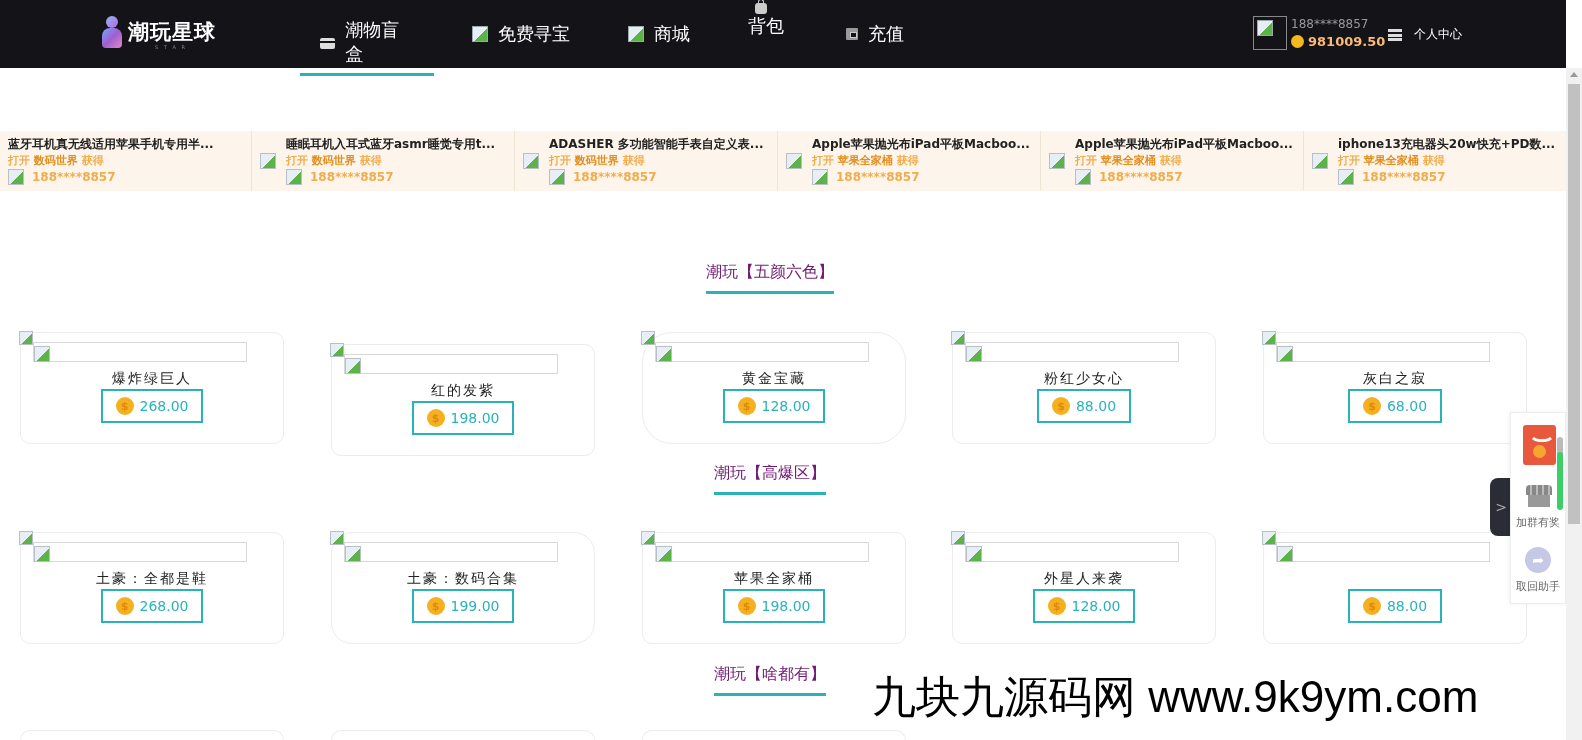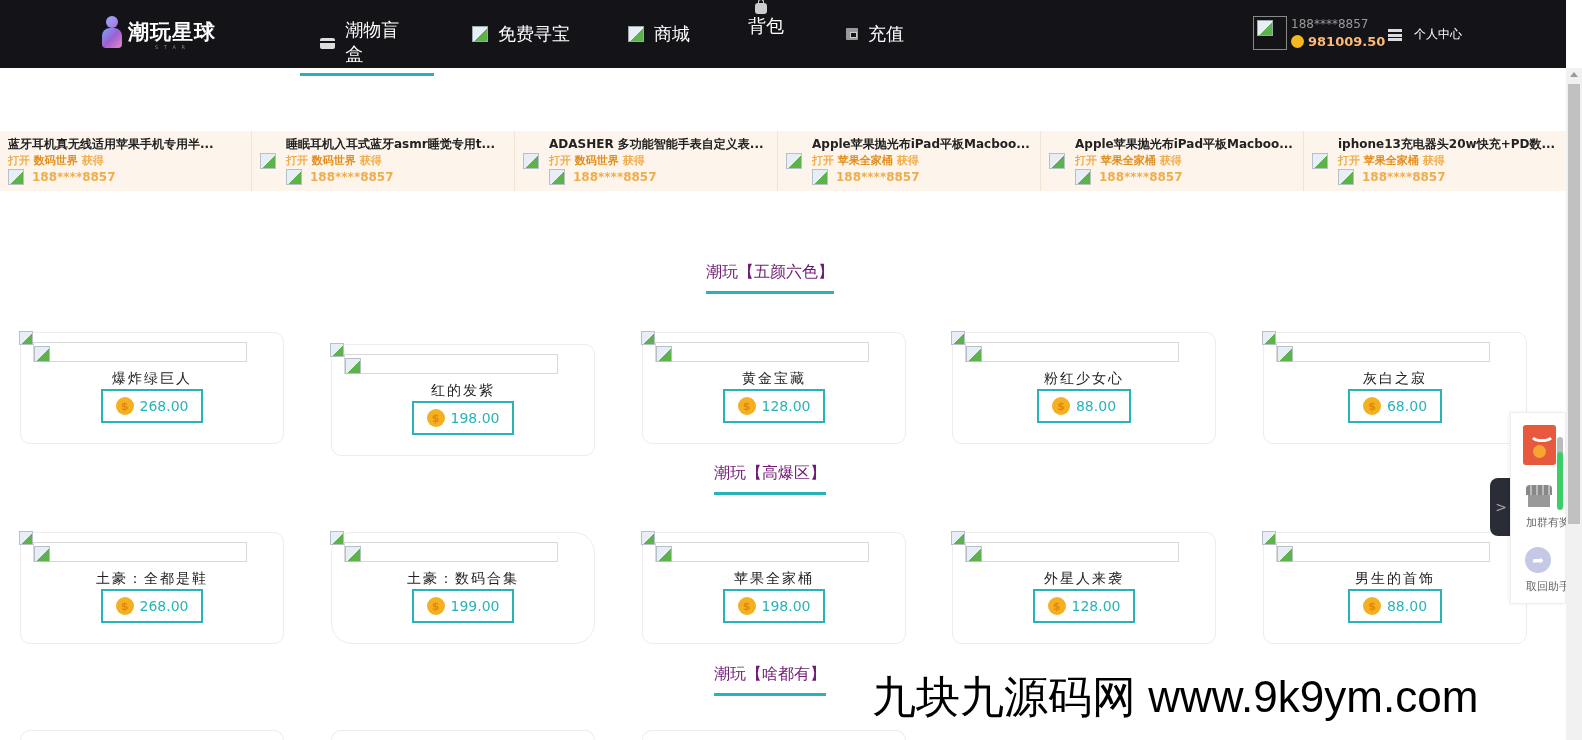--- a/index.html
+++ b/index.html
@@ -70,21 +70,21 @@
 
   
   .side-tab { position: absolute; left: 1490px; top: 478px; width: 22px; height: 58px; background: #2b2d36; border-radius: 8px 0 0 8px; color: #aaa; font-size: 14px; display: flex; align-items: center; justify-content: center; cursor: pointer; }
   .side-panel { position: absolute; left: 1510px; top: 412px; width: 56px; height: 192px; background: #fff; border: 1px solid #eee; box-shadow: -1px 0 4px rgba(0,0,0,0.06); }
   .redpack { position: absolute; left: 12px; top: 12px; width: 33px; height: 40px; background: #e8583c; border-radius: 3px; }
   .redpack::before { content: ""; position: absolute; left: 6px; top: 4px; width: 20px; height: 10px; border-bottom: 3px solid #fff; border-left: 3px solid transparent; border-right: 3px solid transparent; transform: skewY(0); border-radius: 0 0 10px 10px; }
   .redpack::after { content: ""; position: absolute; left: 10px; top: 20px; width: 13px; height: 13px; border-radius: 50%; background: #f7a531; }
   .shop-icon { position: absolute; left: 15px; top: 72px; width: 26px; height: 22px; }
   .shop-icon::before { content: ""; position: absolute; left: 0; top: 0; width: 26px; height: 10px; background: repeating-linear-gradient(90deg,#888 0 4px,#bbb 4px 6px); border-radius: 4px 4px 0 0; }
   .shop-icon::after { content: ""; position: absolute; left: 2px; top: 10px; width: 22px; height: 12px; background: #999; }
-  .side-label { position: absolute; width: 100%; text-align: center; font-size: 11px; color: #666; margin-left: 10px; }
+  .side-label { position: absolute; width: 100%; text-align: center; font-size: 11px; color: #666; }
   .recover-icon { position: absolute; left: 14px; top: 134px; width: 26px; height: 26px; border-radius: 50%; background: #c5c8e6; color: #fff; font-size: 14px; display: flex; align-items: center; justify-content: center; }
   .green-bar { position: absolute; left: 1557px; top: 452px; width: 6px; height: 58px; background: #3ccf67; border-radius: 3px; }
   .green-bar-top { position: absolute; left: 1557px; top: 437px; width: 6px; height: 18px; background: #bbb; border-radius: 3px 3px 0 0; }
 
   
   .scrollbar { position: absolute; left: 1566px; top: 68px; width: 16px; height: 672px; background: #f1f1f1; }
   .scroll-up { position: absolute; left: 4px; top: 4px; border-bottom: 5px solid #999; border-left: 4px solid transparent; border-right: 4px solid transparent; }
   .scroll-thumb { position: absolute; left: 2px; top: 16px; width: 12px; height: 440px; background: #c1c1c1; }
 
   .watermark { position: absolute; left: 872px; top: 668px; font-size: 44px; color: #000; font-family: "Liberation Sans", sans-serif; white-space: nowrap; }
@@ -224,21 +224,21 @@
   </div>
   <div class="card" style="left:331px;top:344px;">
     <span class="card-broken"></span>
     <span class="card-img"></span>
     <div class="card-name">红的发紫</div>
     <div class="price-btn">
         <span class="coin">$</span>
         <span>198.00</span>
       </div>
   </div>
-  <div class="card" style="left:642px;top:332px;">
+  <div class="card" style="left:642px;top:332px;border-radius:30px;">
     <span class="card-broken"></span>
     <span class="card-img"></span>
     <div class="card-name">黄金宝藏</div>
     <div class="price-btn">
         <span class="coin">$</span>
         <span>128.00</span>
       </div>
   </div>
   <div class="card" style="left:952px;top:332px;">
     <span class="card-broken"></span>
@@ -293,21 +293,20 @@
     <span class="card-img"></span>
     <div class="card-name">外星人来袭</div>
     <div class="price-btn">
         <span class="coin">$</span>
         <span>128.00</span>
       </div>
   </div>
   <div class="card" style="left:1263px;top:532px;">
     <span class="card-broken"></span>
     <span class="card-img"></span>
-    <div class="card-name">男生的首饰</div>
     <div class="price-btn" style="width:94px;">
         <span class="coin">$</span>
         <span>88.00</span>
       </div>
   </div>
 
   <div class="section-title" style="top:664px;"><span>潮玩【啥都有】</span></div>
 
   <div class="bottom-cards">
     <div class="bottom-card" style="left:20px;"></div>

